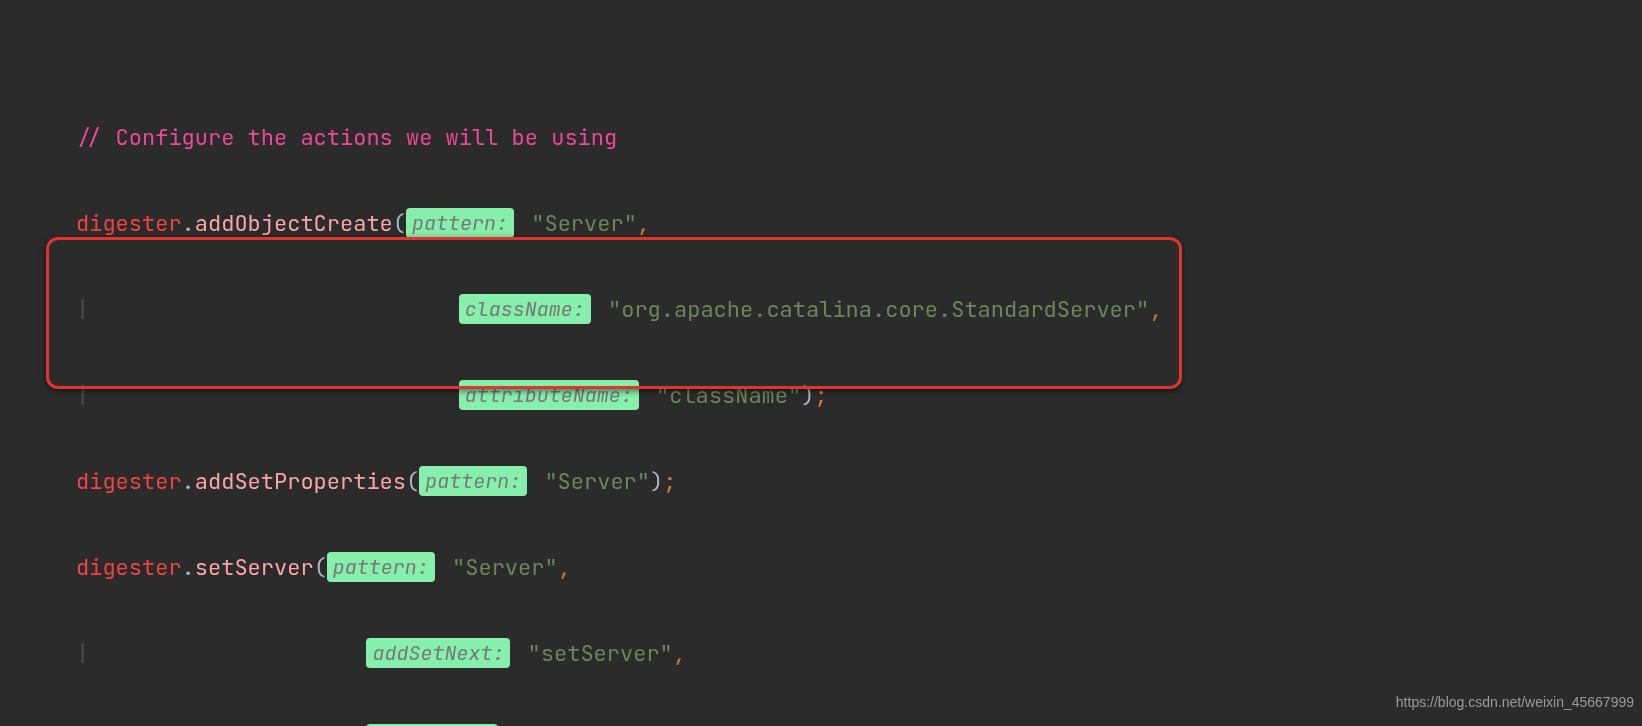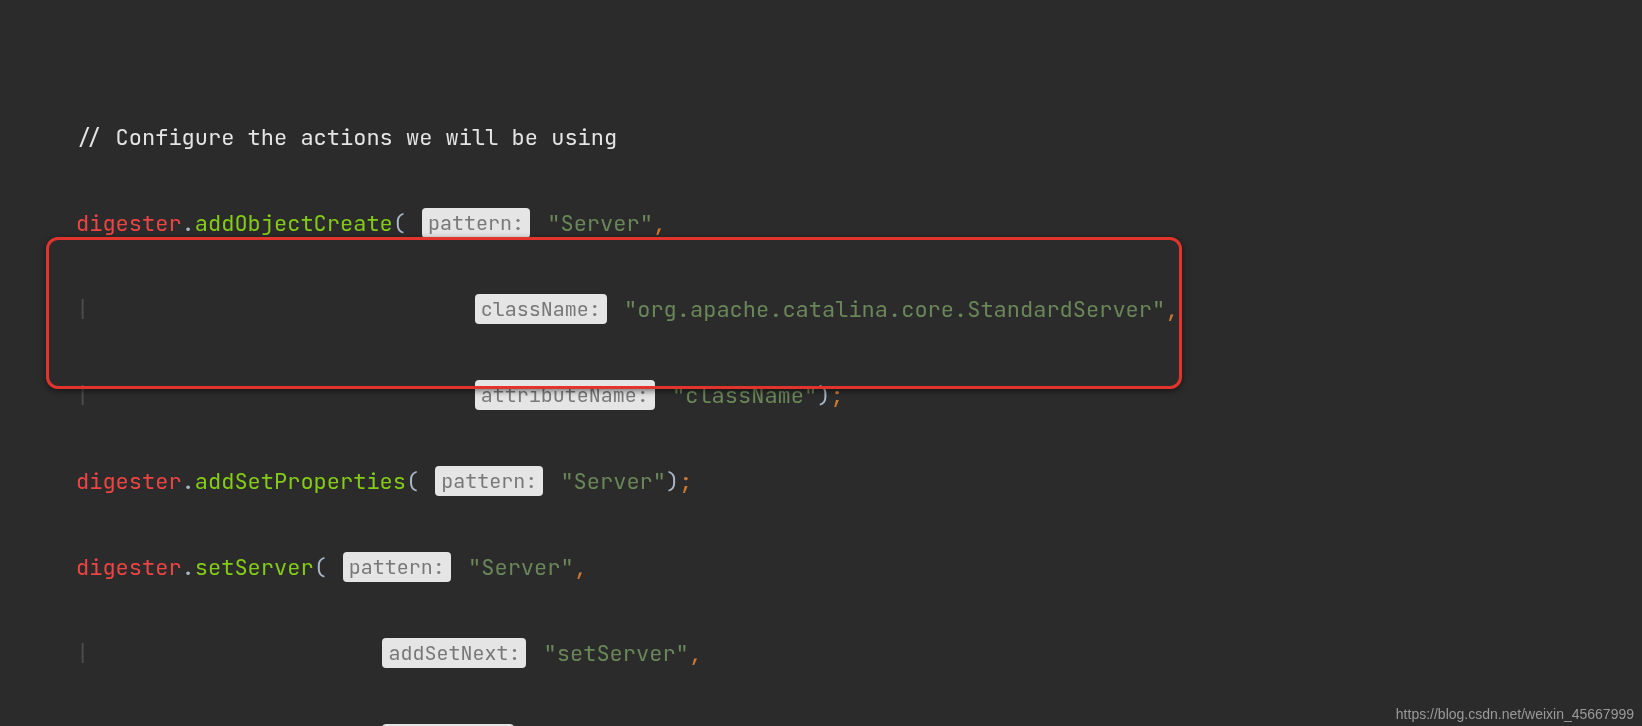--- a/index.html
+++ b/index.html
@@ -12,51 +12,52 @@
     height:726px;
     overflow:hidden;
   }
   .editor{
     position:relative;
     padding:30px 0 0 76px;
     line-height:43px;
     white-space:pre;
   }
   .line{display:block;}
-  .cmt{color:#e5e5e5;text-align:center;}
+  .cmt{color:#ec4899;text-align:center;}
   .id{color:#ef4444;}
   .dot{color:#a9b7c6;}
-  .mth{color:#84cc16;}
+  .mth{color:#fca5a5;}
   .paren{color:#a9b7c6;}
   .str{color:#6a8759;}
   .semi{color:#cc7832;}
   .comma{color:#cc7832;}
   .hint{
     display:inline-block;
-    background:#e5e5e5;
+    background:#86efac;
     color:#787878;
     border-radius:4px;
     padding:0 6px;
-    margin:0 4px 0 16px;
+    margin:0 4px 0 0;
     font-size:20px;
     line-height:30px;
     vertical-align:1px;
+    font-style:italic;
   }
   .guide{color:#4b4b4b;}
   .hl-box{
     position:absolute;
     border:3px solid #e0342c;
     border-radius:12px;
     box-shadow:0 2px 6px rgba(0,0,0,0.5);
     pointer-events:none;
   }
   .watermark{
     position:absolute;
     right:8px;
-    bottom:4px;
+    bottom:16px;
     font-size:14px;
     color:#9a9a9a;
     font-family:Arial,Helvetica,sans-serif;
     white-space:nowrap;
   }
 </style>
 </head>
 <body>
 
 <div class="editor">

